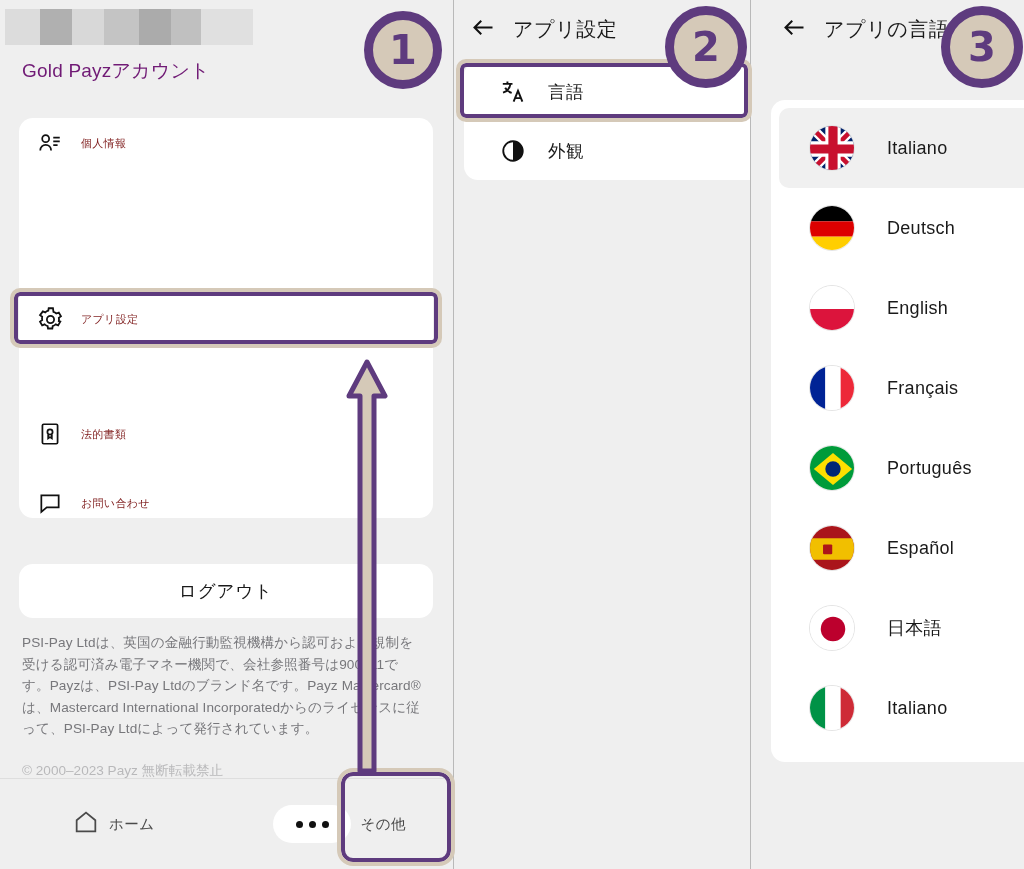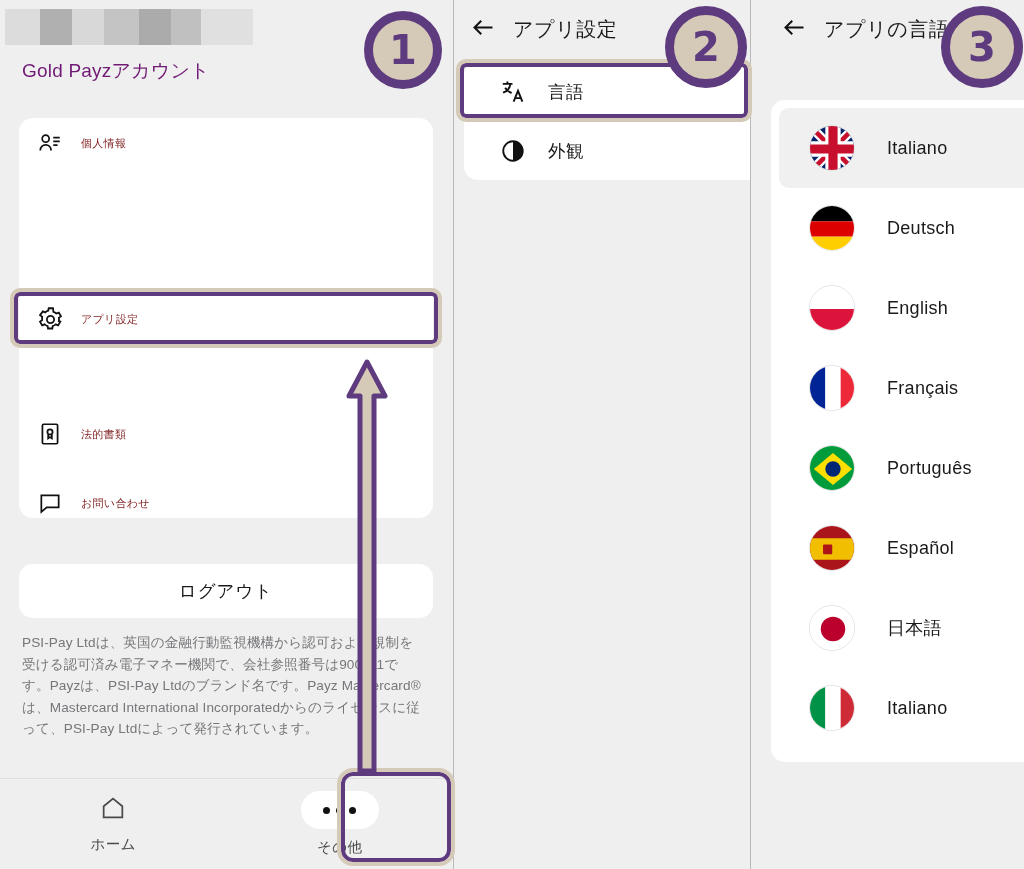--- a/index.html
+++ b/index.html
@@ -53,21 +53,21 @@
   .legal-2 { position: absolute; left: 22px; top: 762px; width: 400px;
     font-size: 13.6px; color: #77777b; opacity: .45; }
 
   
   #bottom-nav {
     position: absolute; left: 0; bottom: 0; width: 453px; height: 91px;
     background: #efefef; border-top: 1px solid #dedede;
     display: flex; align-items: center;
   }
   .nav-item {
-    flex: 1; height: 91px; display: flex; flex-direction: column;
+    flex: 1; height: 91px; display: flex; flex-direction: row;
     align-items: center; justify-content: center; gap: 9px;
   }
   .nav-item .nlbl { font-size: 14.5px; color: #4a4a4a; letter-spacing: .5px; }
   .dots-pill {
     width: 78px; height: 38px; background: #fff; border-radius: 19px;
     display: flex; align-items: center; justify-content: center; gap: 6px;
   }
   .dots-pill span { width: 7px; height: 7px; border-radius: 50%; background: #111; }
 
   
@@ -181,20 +181,21 @@
         </span>
         <span class="lbl">お問い合わせ</span>
       </div>
     </div>
 
     <div class="card" id="logout-card">
       <span class="lbl">ログアウト</span>
     </div>
 
     <div class="legal">PSI-Pay Ltdは、英国の金融行動監視機構から認可および規制を受ける認可済み電子マネー機関で、会社参照番号は900011です。Payzは、PSI-Pay Ltdのブランド名です。Payz Mastercard®は、Mastercard International Incorporatedからのライセンスに従って、PSI-Pay Ltdによって発行されています。</div>
+    <div class="legal-2">© 2000–2023  Payz  無断転載禁止</div>
 
     <div id="bottom-nav">
       <div class="nav-item">
         <span>
           <svg width="28" height="28" viewBox="0 0 24 24" fill="none" stroke="#4a4a4a" stroke-width="1.5">
             <path d="M4 10.5 12 4l8 6.5V20H4z"></path>
           </svg>
         </span>
         <span class="nlbl">ホーム</span>
       </div>

